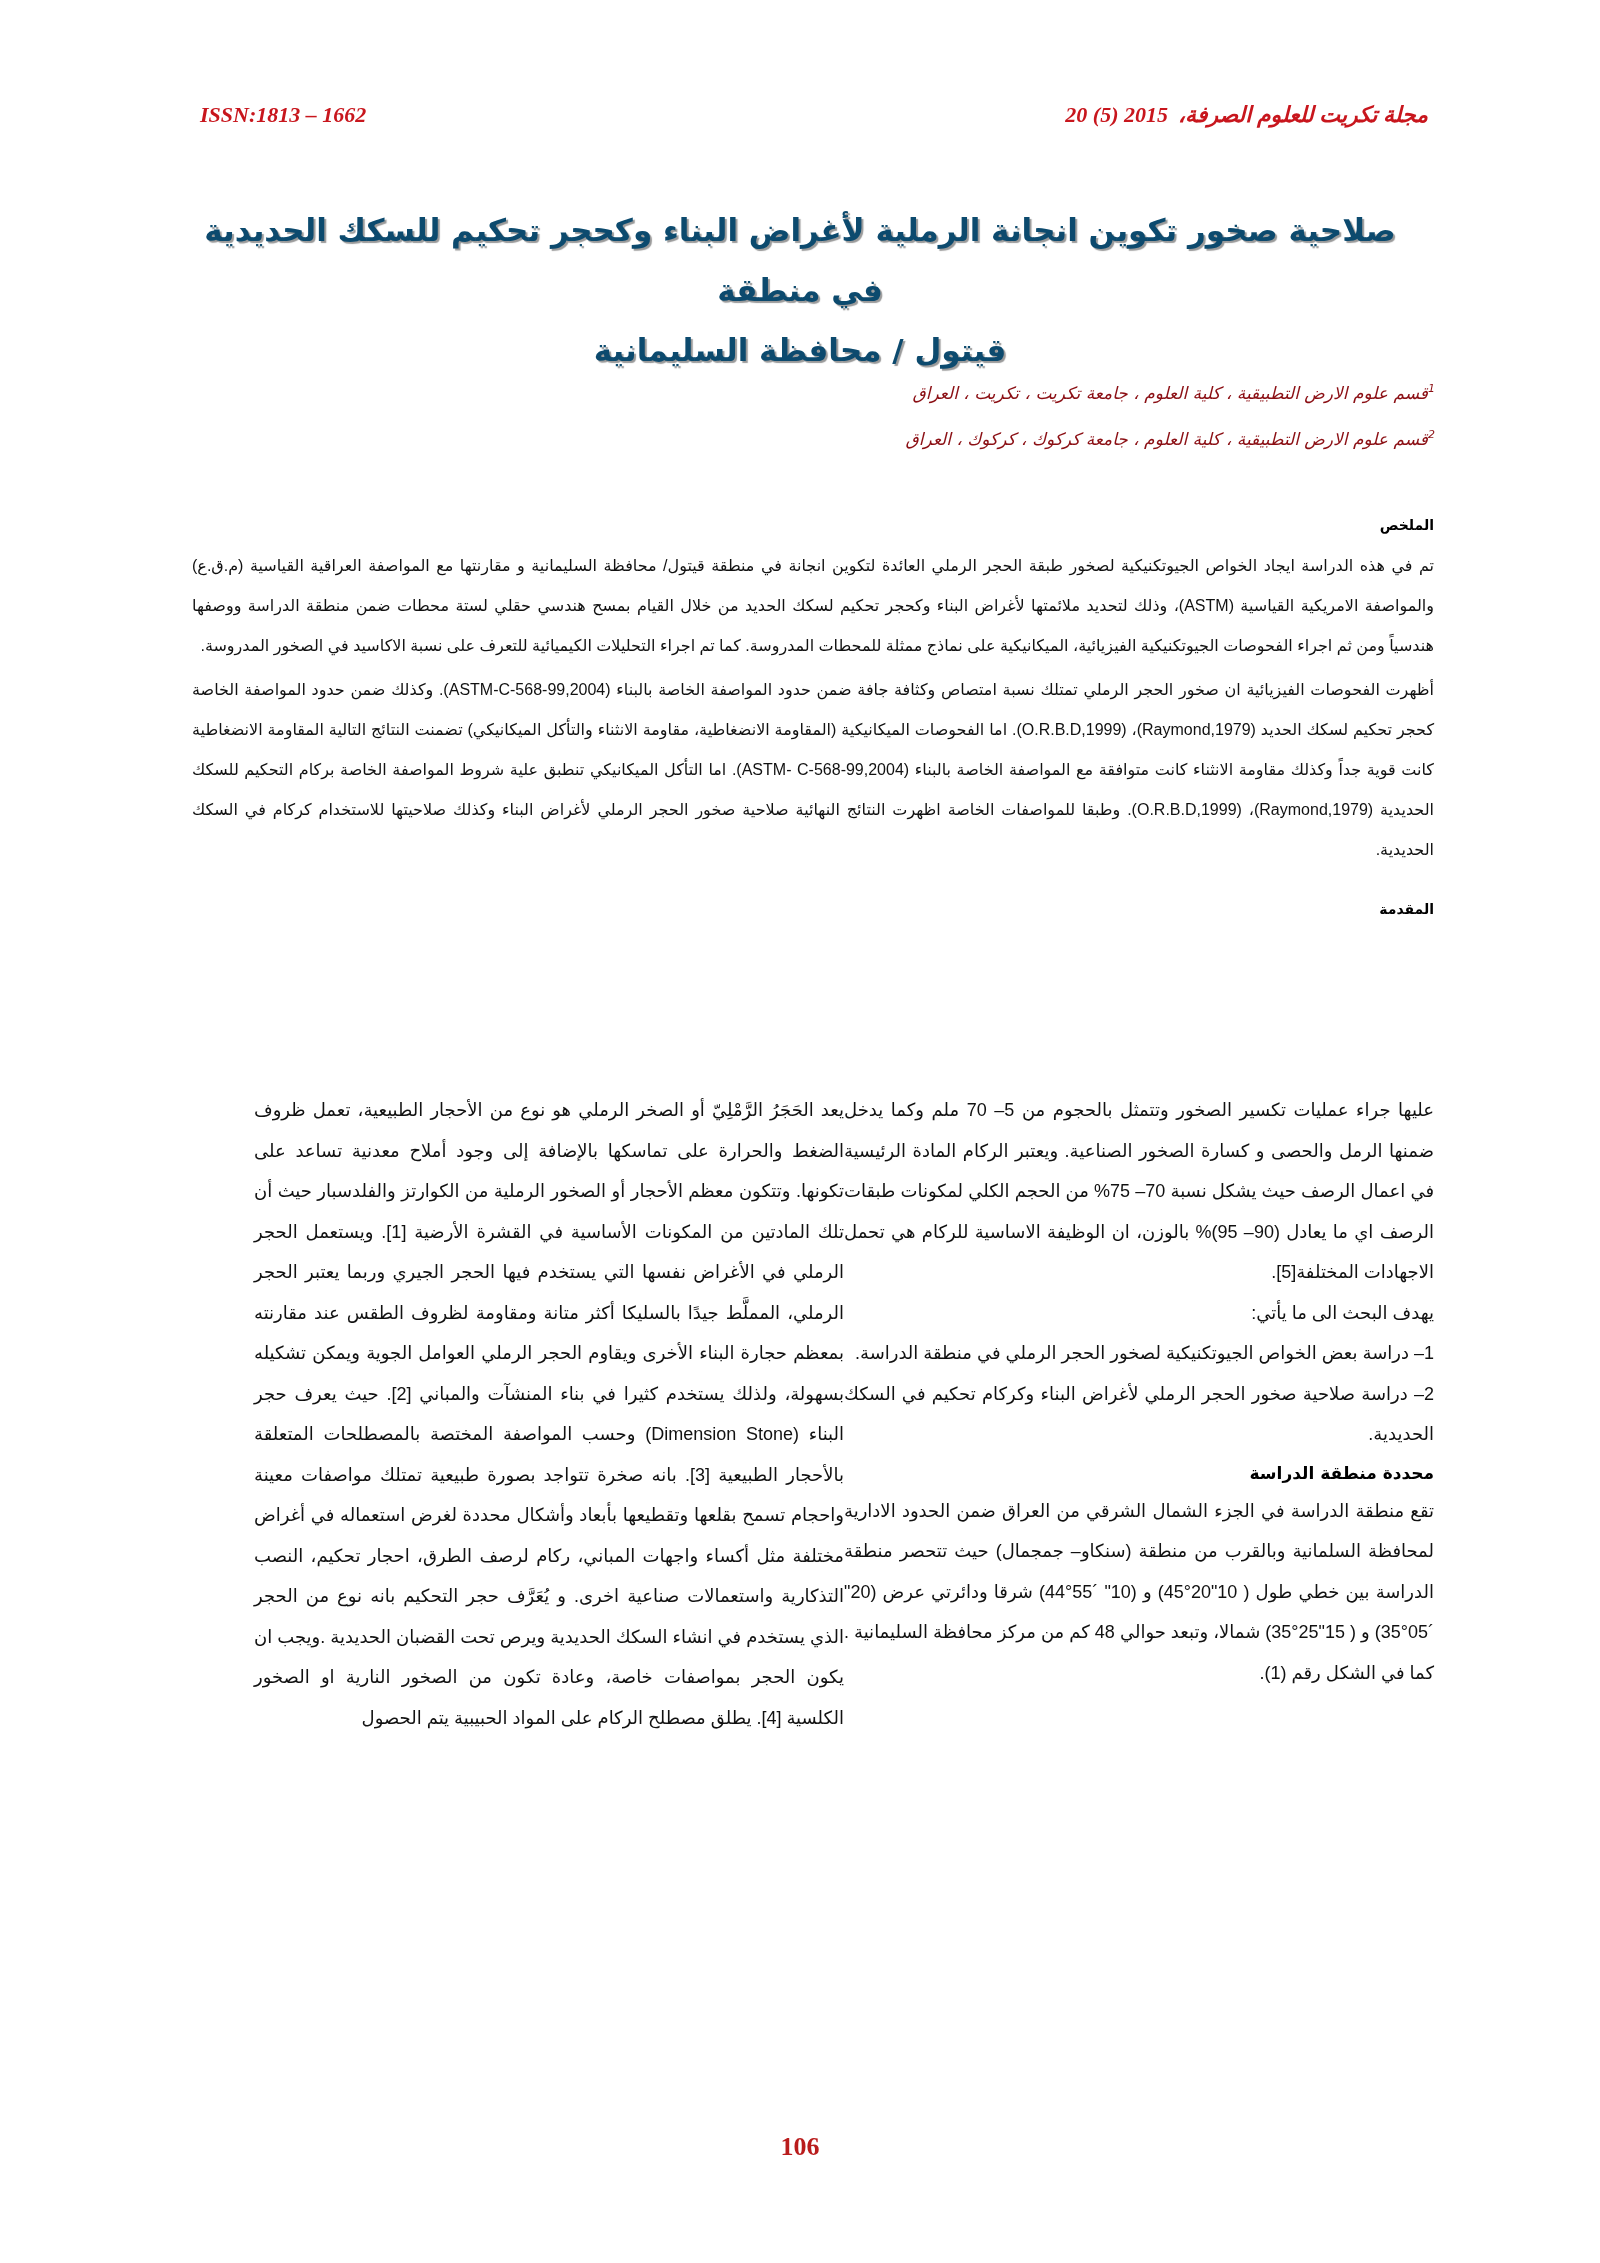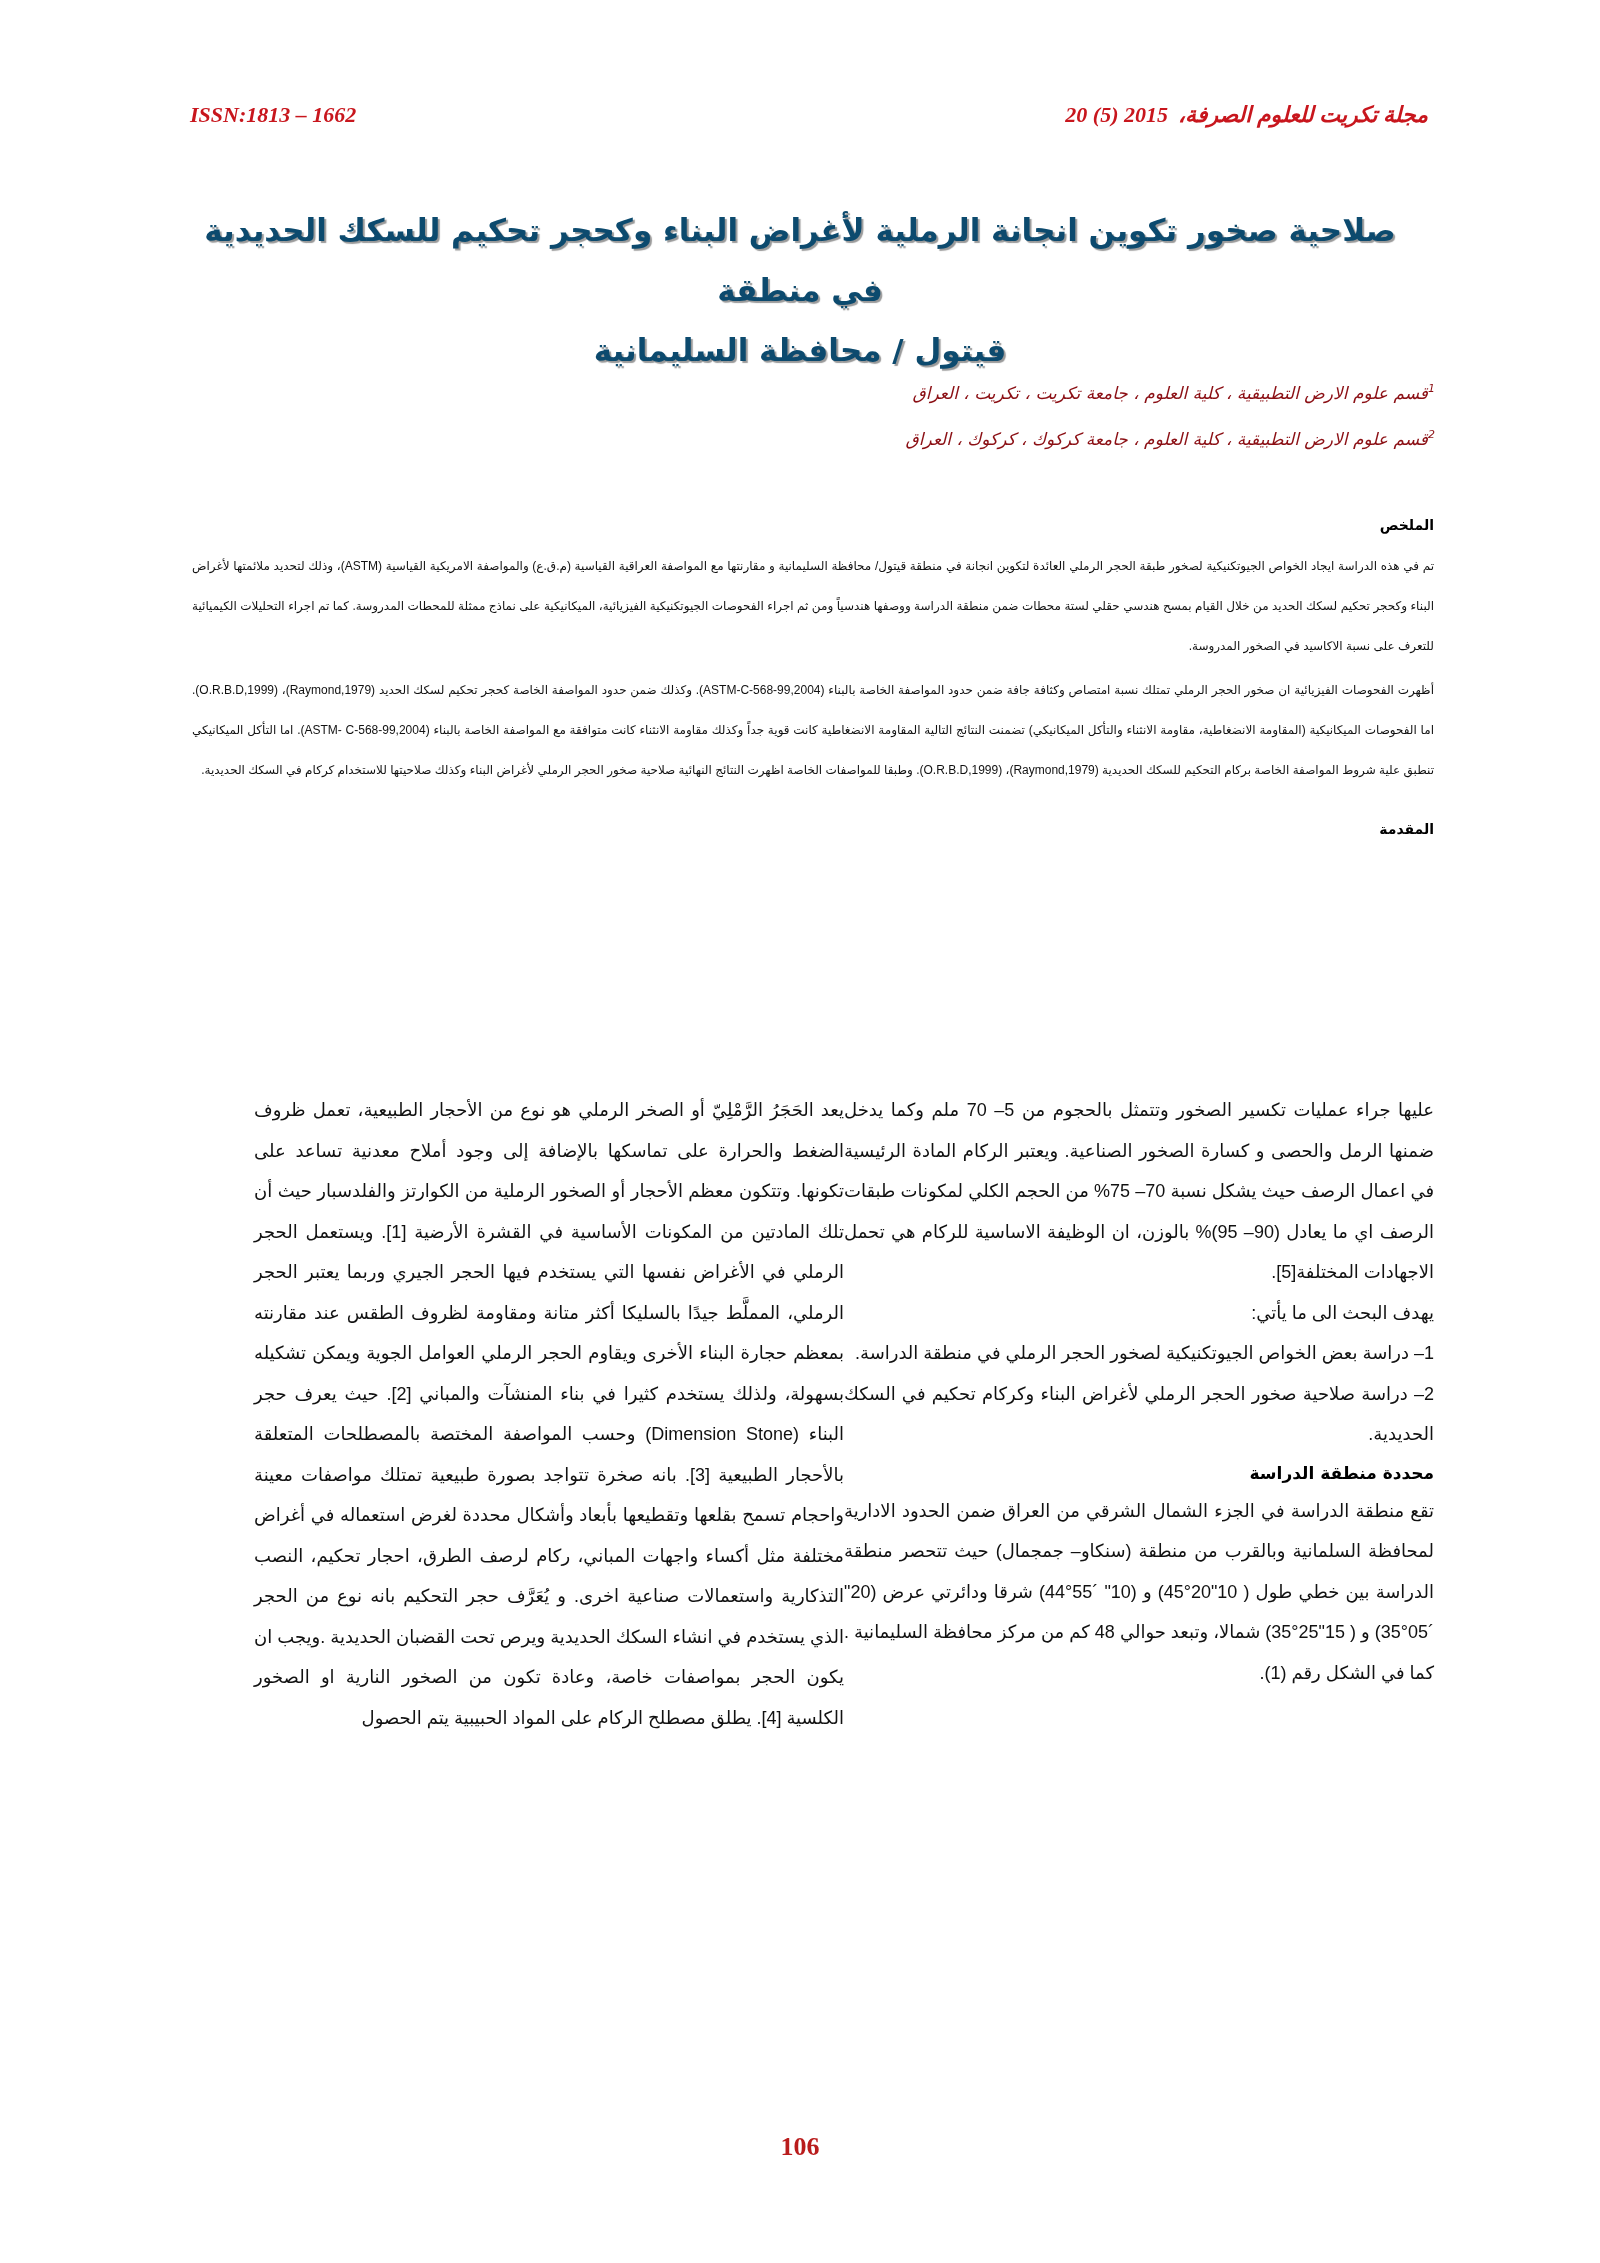--- a/index.html
+++ b/index.html
@@ -2,21 +2,21 @@
 <html><head>
   <meta charset="utf-8">
   <style>
     html, body { margin: 0; padding: 0; background: #ffffff; }
     body {
       width: 1600px; height: 2263px; position: relative; overflow: hidden;
       font-family: "Liberation Sans", "DejaVu Sans", sans-serif;
       color: #111;
     }
     .running-header {
-      position: absolute; top: 98px; left: 190px; right: 172px; height: 34px;
+      position: absolute; top: 98px; left: 200px; right: 172px; height: 34px;
       display: flex; justify-content: space-between; align-items: center;
     }
     .rh-left, .rh-right {
       font-family: "Liberation Serif", "DejaVu Serif", serif;
       font-style: italic; font-weight: bold; color: #c8161d; font-size: 22px;
     }
     .rh-right { direction: rtl; display: flex; gap: 10px; align-items: baseline; }
     .title-block {
       position: absolute; top: 200px; left: 200px; right: 200px;
       text-align: center; direction: rtl;
@@ -40,21 +40,21 @@
     .affil-line sup { font-size: 11px; }
     .abstract {
       position: absolute; top: 508px; left: 192px; right: 166px;
       direction: rtl; text-align: justify;
     }
     .section-heading {
       font-family: "DejaVu Sans", sans-serif; font-weight: bold; font-size: 14px;
       color: #000; line-height: 34px;
     }
     .body-text {
-      font-family: "Liberation Sans", "DejaVu Sans", sans-serif; font-size: 12px;
+      font-family: "Liberation Sans", "DejaVu Sans", sans-serif; font-size: 16px;
       line-height: 40px; color: #111; margin: 0; text-align: justify;
     }
     .abstract .body-text { margin-top: 4px; }
     .intro-heading { margin-top: 22px; }
     .columns {
       position: absolute; top: 1090px; left: 192px; right: 166px;
       display: flex; flex-direction: row-reverse; justify-content: flex-end;
       direction: rtl;
     }
     .col { width: 590px; direction: rtl; }

